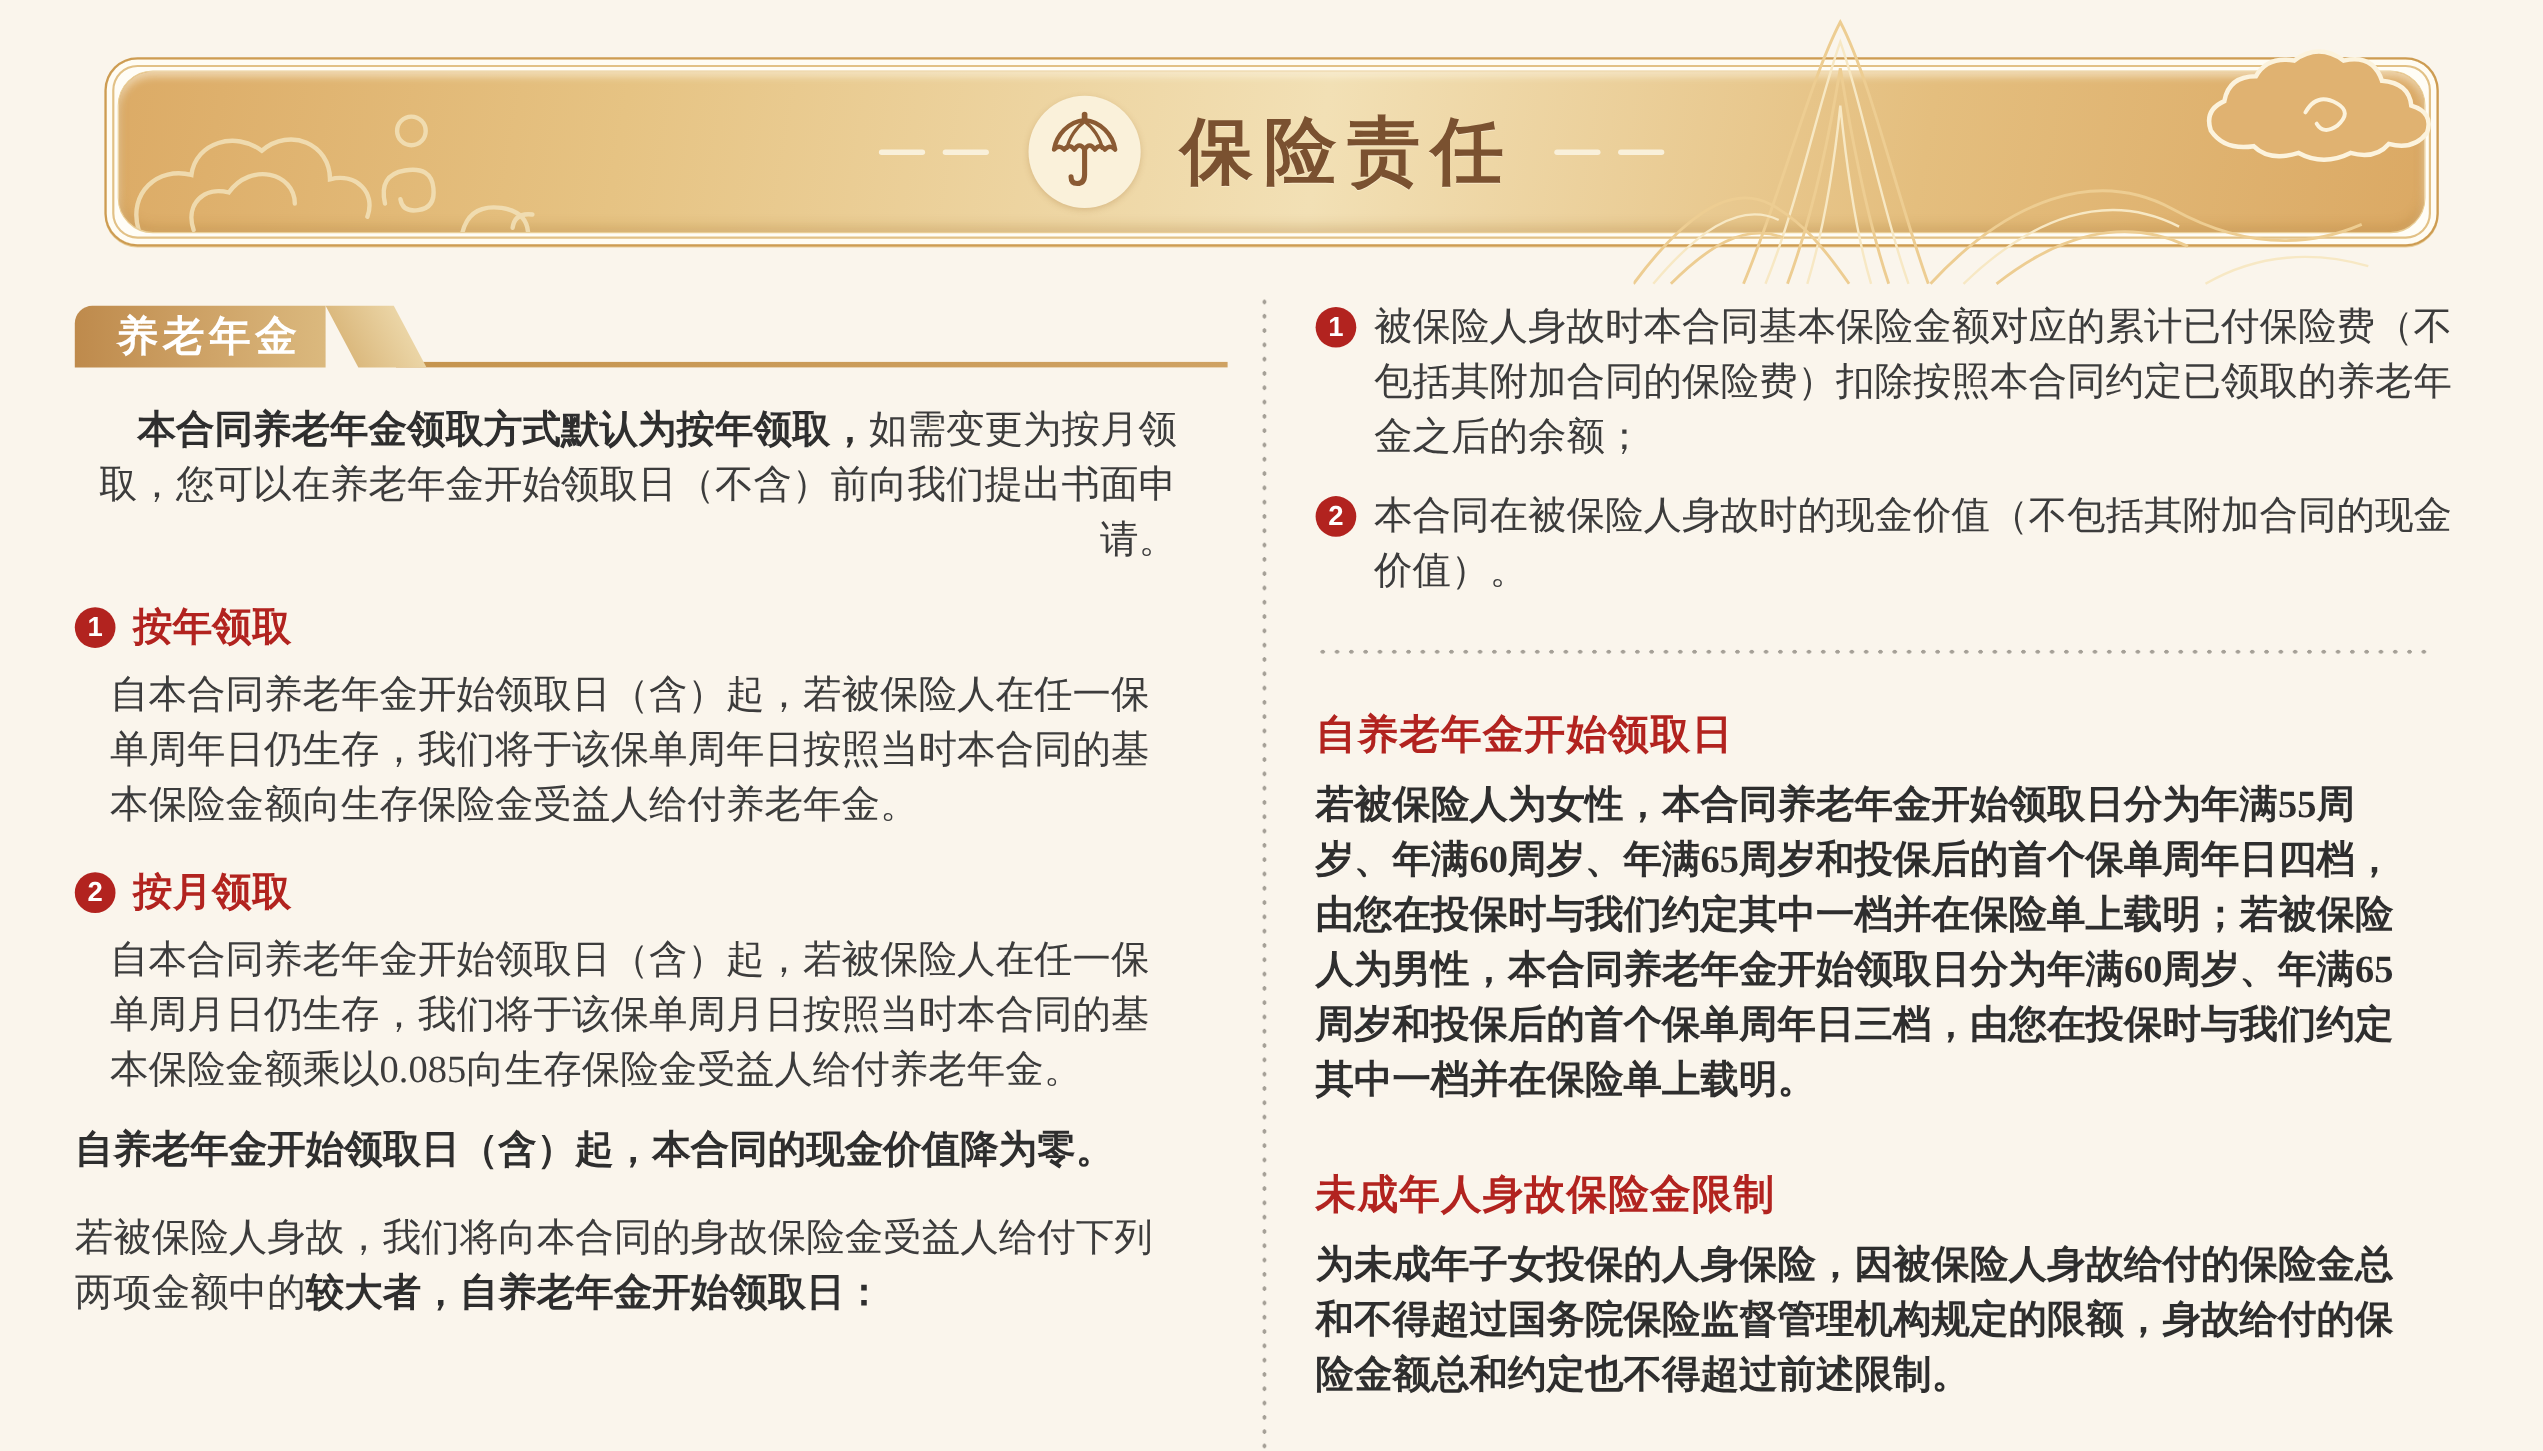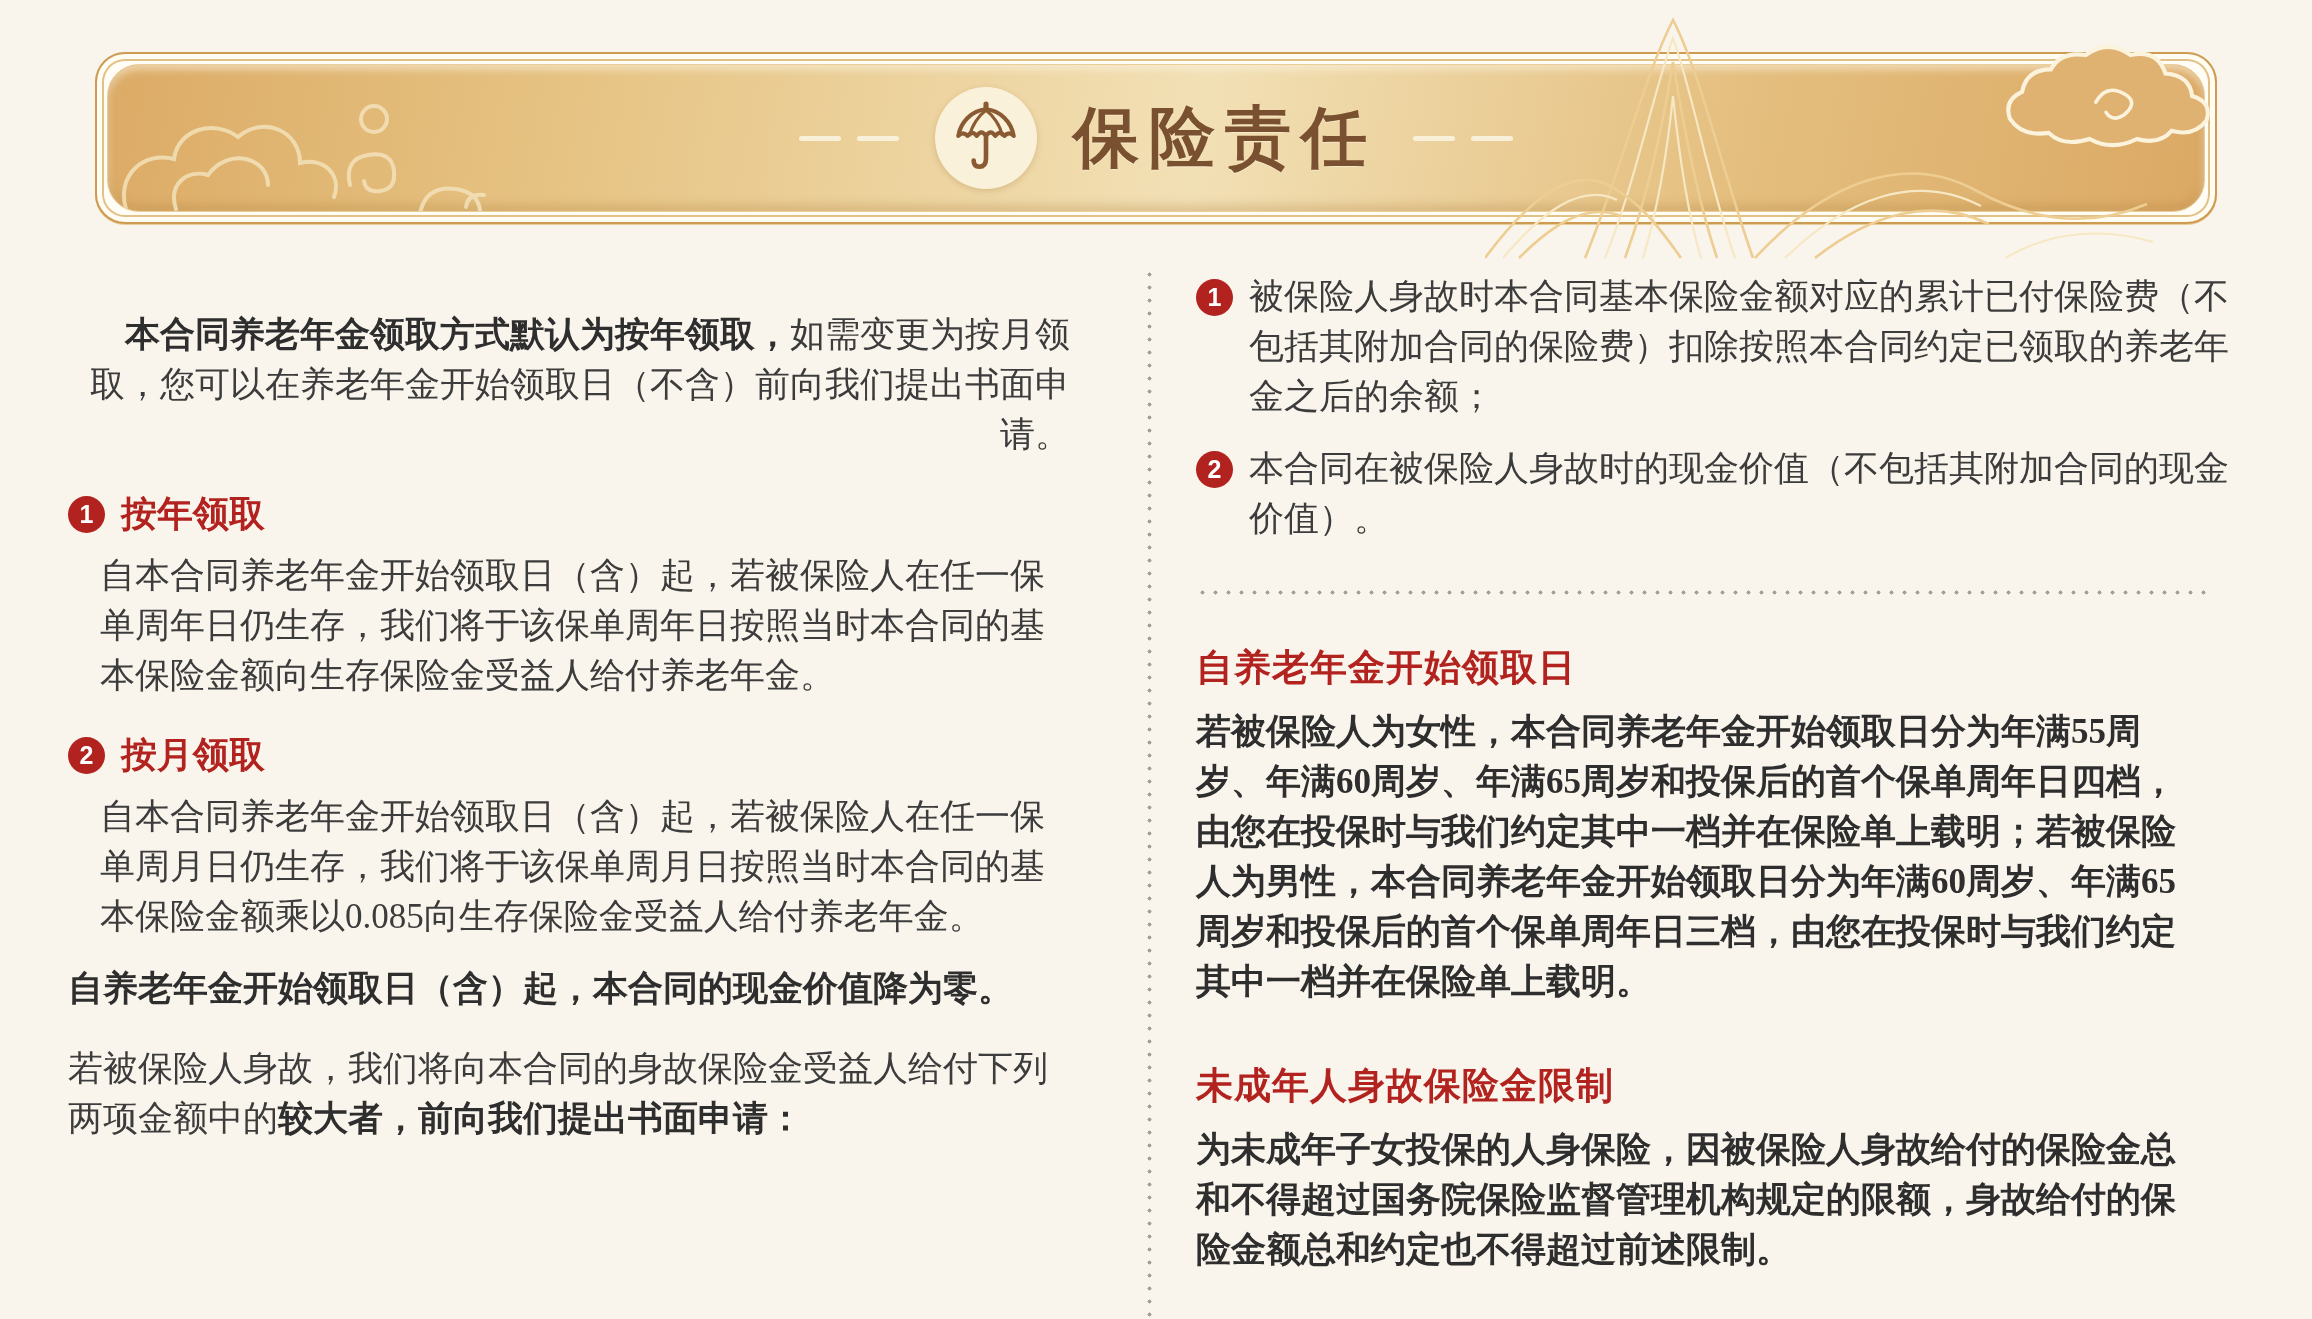--- a/index.html
+++ b/index.html
@@ -181,20 +181,27 @@
   <svg class="cloud-right" width="256" height="134" viewBox="0 0 250 130">
     <path fill="#E0B271" stroke="#FCF3DD" stroke-width="4" d="M34 88 Q28 70 46 62 Q50 40 74 40 Q84 22 108 26 Q130 10 152 26 Q178 20 186 44 Q210 46 212 66 Q232 72 226 90 Q214 106 192 100 Q180 114 158 108 Q134 120 112 108 Q86 116 72 102 Q46 106 34 88 Z"></path>
     <path fill="none" stroke="#FCF3DD" stroke-width="3.5" stroke-linecap="round" d="M118 72 q10 -18 28 -8 q14 8 0 20 q-12 8 -18 -2"></path>
   </svg>
 </div>
 
 <div class="v-divider"></div>
 
 <div class="left-col">
 
+  <div class="tab-row tab1">
+    <div class="tab-underline"></div>
+    <div class="tab-slant"></div>
+    <div class="tab">
+      <span class="tab-label">养老年金</span>
+    </div>
+  </div>
 
   <p class="para intro"><span class="b">本合同养老年金领取方式默认为按年领取，</span><span>如需变更为按月领取，您可以在养老年金开始领取日（不含）前向我们提出书面申请。</span></p>
 
   <div>
     <div class="item-head">
       <span class="num-badge">1</span>
       <span class="item-title">按年领取</span>
     </div>
     <p class="para item-body">自本合同养老年金开始领取日（含）起，若被保险人在任一保单周年日仍生存，我们将于该保单周年日按照当时本合同的基本保险金额向生存保险金受益人给付养老年金。</p>
   </div>
@@ -203,21 +210,21 @@
     <div class="item-head">
       <span class="num-badge">2</span>
       <span class="item-title">按月领取</span>
     </div>
     <p class="para item-body">自本合同养老年金开始领取日（含）起，若被保险人在任一保单周月日仍生存，我们将于该保单周月日按照当时本合同的基本保险金额乘以0.085向生存保险金受益人给付养老年金。</p>
   </div>
 
   <p class="para cash-note b">自养老年金开始领取日（含）起，本合同的现金价值降为零。</p>
 
 
-  <p class="para death-intro"><span>若被保险人身故，我们将向本合同的身故保险金受益人给付下列两项金额中的</span><span class="b">较大者，前向我们提出书面申请：</span></p>
+  <p class="para death-intro"><span>若被保险人身故，我们将向本合同的身故保险金受益人给付下列两项金额中的</span><span class="b">较大者，自养老年金开始领取日：</span></p>
 
 </div>
 
 <div class="right-col">
 
   <div class="r-item">
     <span class="num-badge">1</span>
     <p class="para">被保险人身故时本合同基本保险金额对应的累计已付保险费（不包括其附加合同的保险费）扣除按照本合同约定已领取的养老年金之后的余额；</p>
   </div>
 

